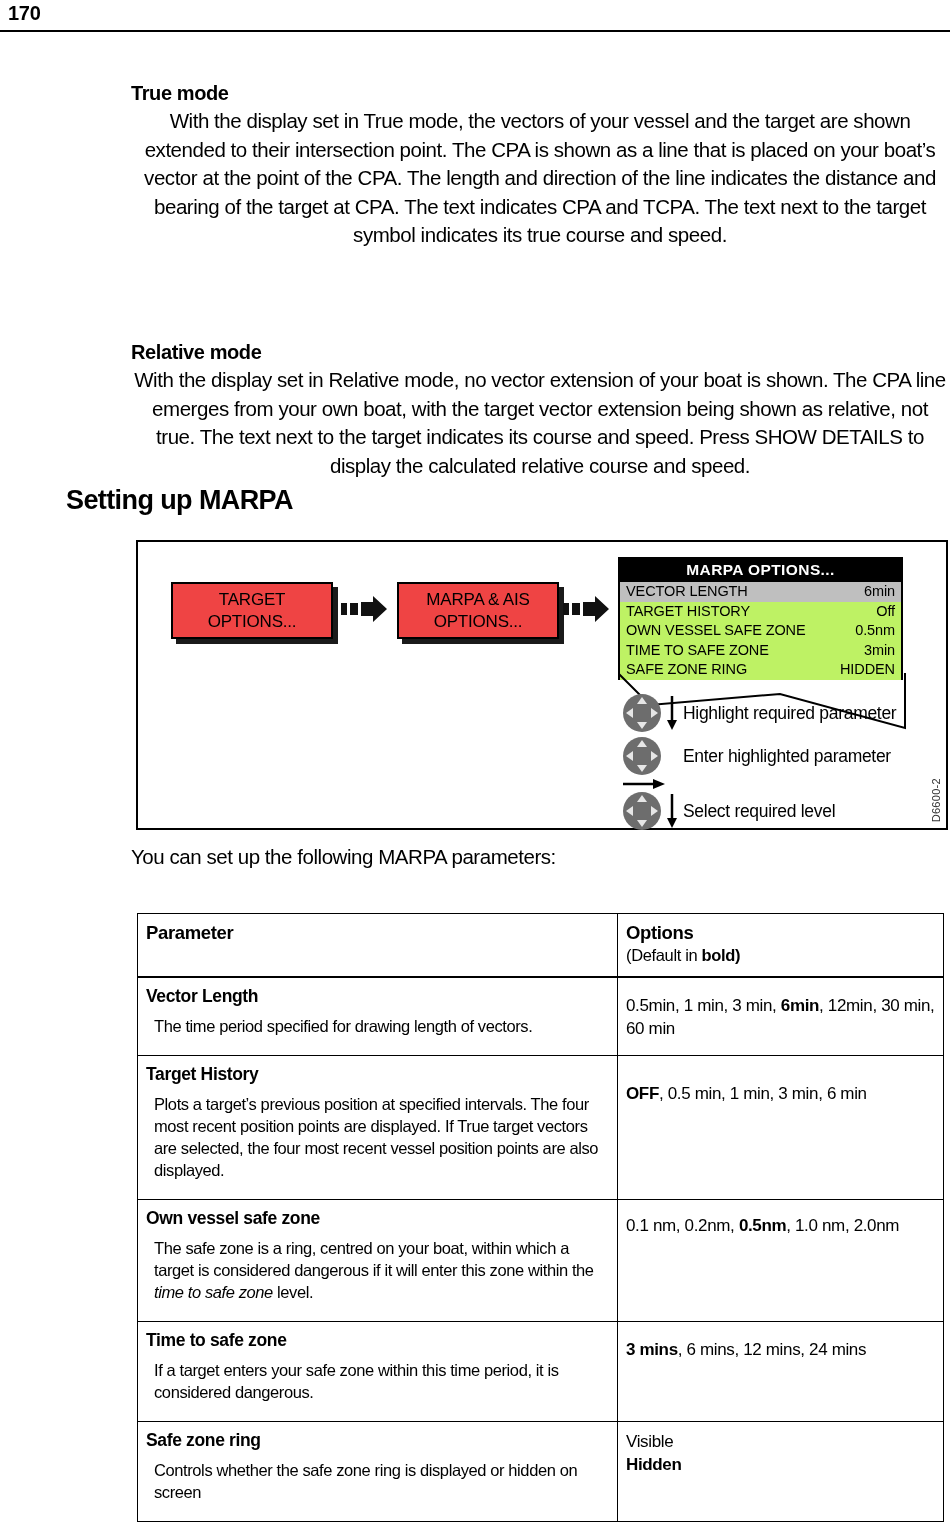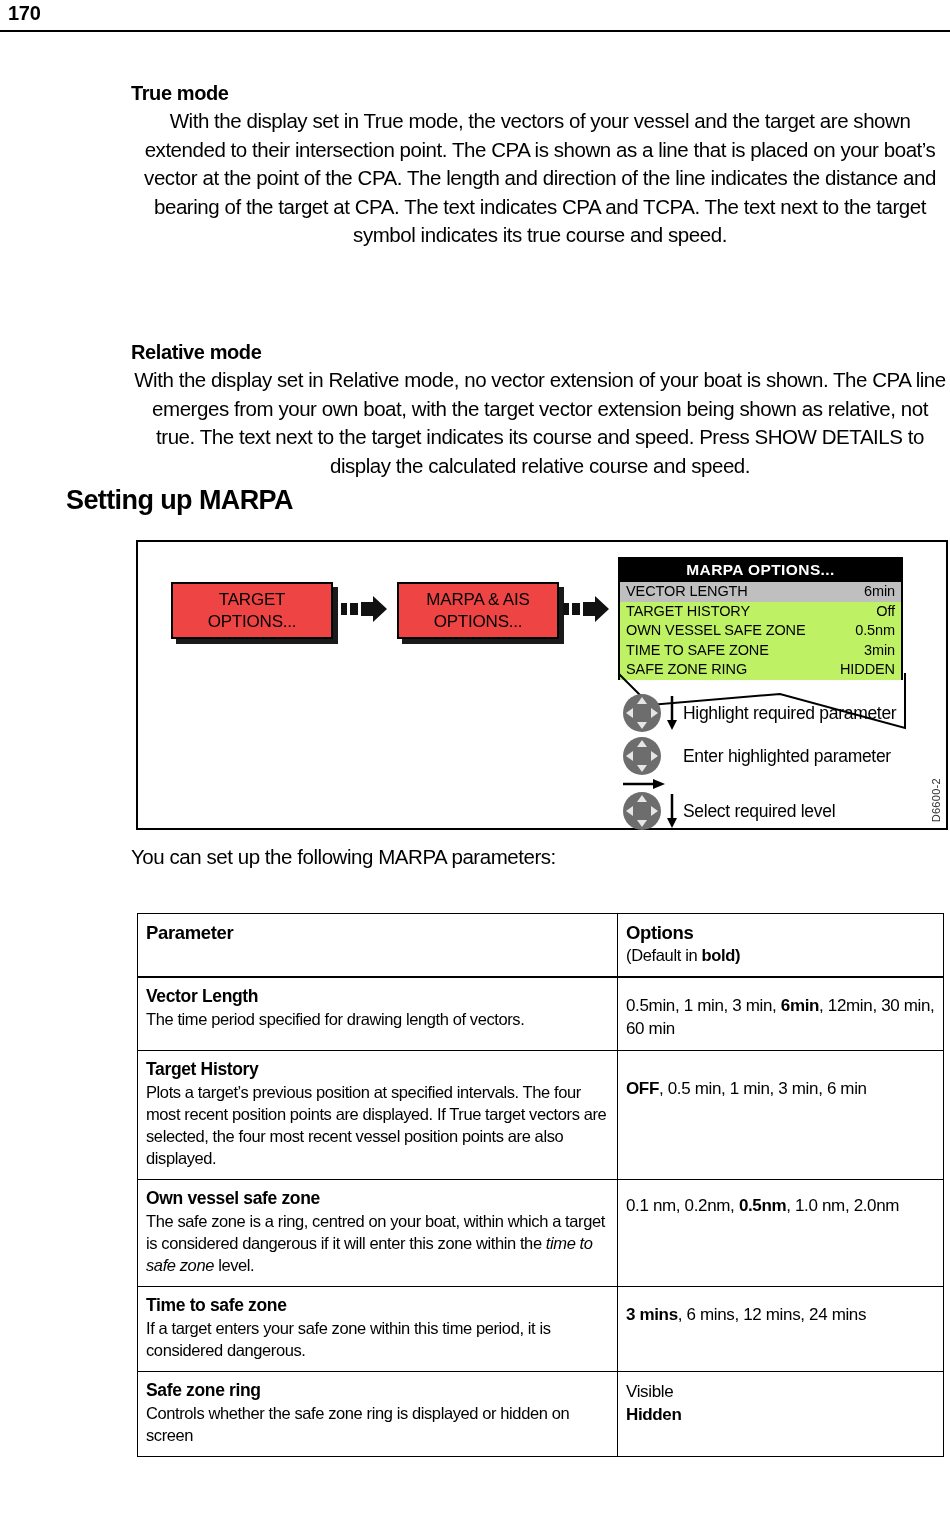--- a/index.html
+++ b/index.html
@@ -223,21 +223,21 @@
   .p-name {
     font-size: 17.5px;
     font-weight: bold;
     letter-spacing: -0.35px;
     margin: 0 0 1px 0;
   }
   .p-desc {
     font-size: 16.5px;
     line-height: 22px;
     letter-spacing: -0.4px;
-    margin: 0;
+    margin: 8px;
   }
   .p-desc i { font-style: italic; }
   .p-opts {
     font-size: 17px;
     line-height: 23px;
     letter-spacing: -0.35px;
     margin: 0;
   }
   .p-opts b, .p-name b { font-weight: bold; }
   .th-main {

